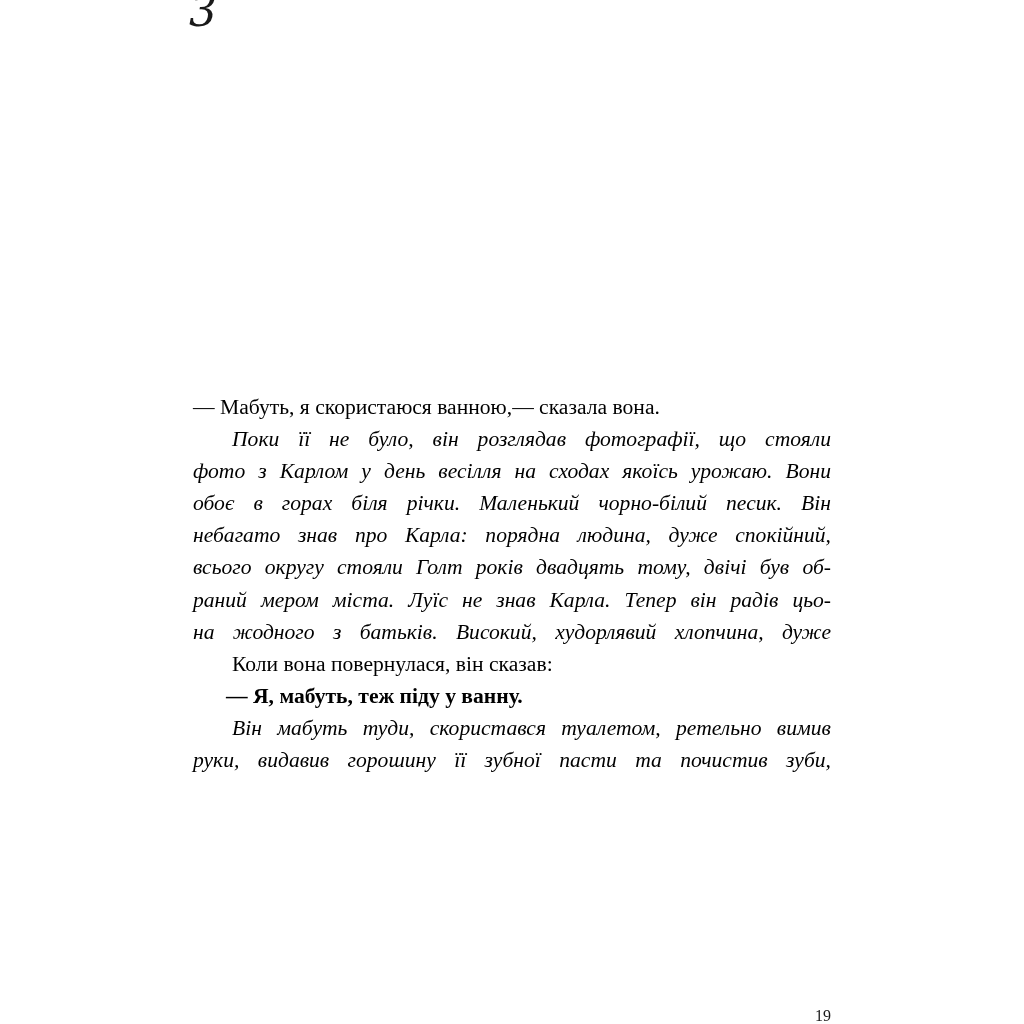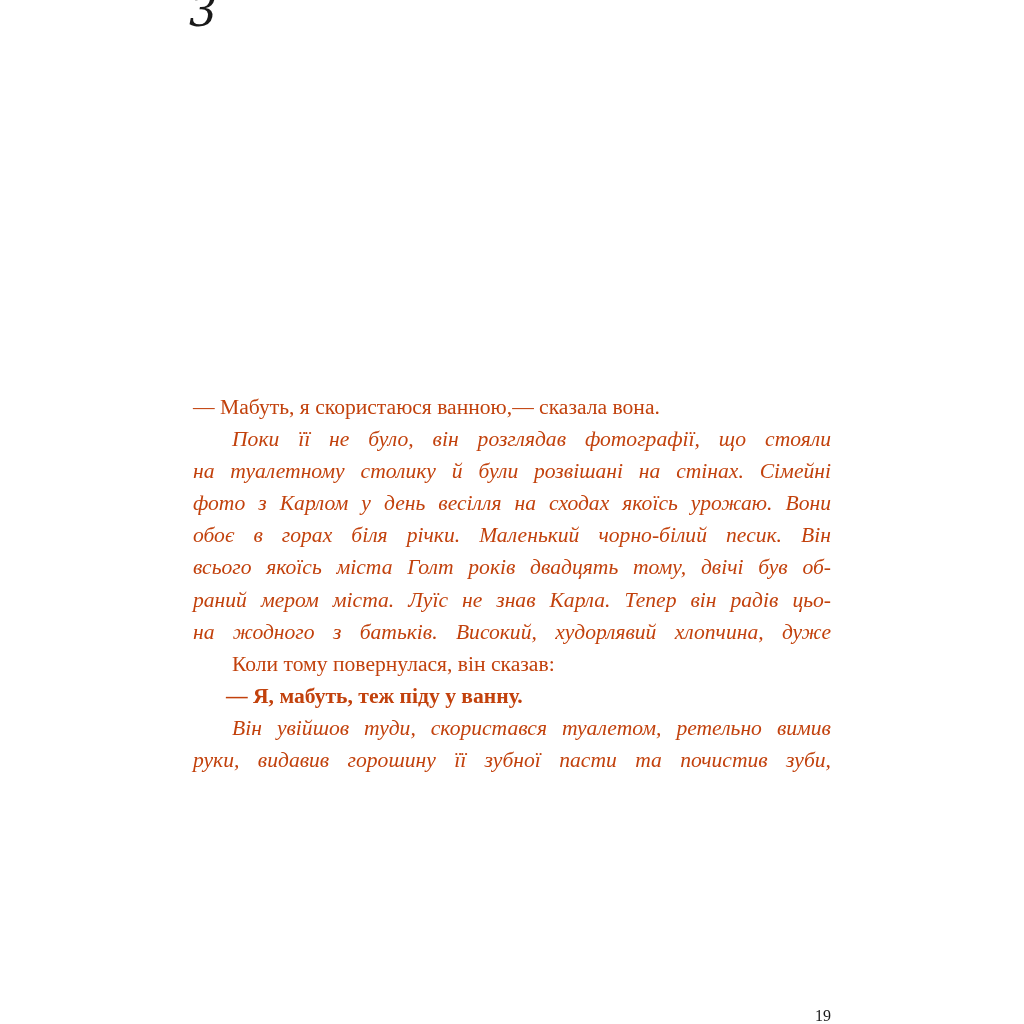--- a/index.html
+++ b/index.html
@@ -26,21 +26,21 @@
       letter-spacing: 0;
     }
     .text-block {
       position: absolute;
       left: 193px;
       top: 391px;
       width: 638px;
       font-family: "Liberation Serif", serif;
       font-size: 21.6px;
       line-height: 32.1px;
-      color: #c2410c;
+      color: #000000;
     }
     .line {
       display: block;
       white-space: nowrap;
       height: 32.1px;
     }
     .line.justify {
       text-align: justify;
       text-align-last: justify;
       font-style: italic;
@@ -64,26 +64,26 @@
   </style>
 </head>
 <body>
 
 <div>
   <div class="chapter-number">3</div>
 
   <div class="text-block">
     <span class="line">—  Мабуть, я скористаюся ванною,— сказала вона.</span>
     <span class="line justify indent">Поки її не було, він розглядав фотографії, що стояли</span>
-    <span class="line justify">на туалетному столику й були розвішані на стінах. Сімейні</span>
     <span class="line justify">фото з Карлом у день весілля на сходах якоїсь урожаю. Вони</span>
     <span class="line justify">обоє в горах біля річки. Маленький чорно-білий песик. Він</span>
-    <span class="line justify">всього якоїсь міста Голт років двадцять тому, двічі був об-</span>
+    <span class="line justify">небагато знав про Карла: порядна людина, дуже спокійний,</span>
+    <span class="line justify">всього округу стояли Голт років двадцять тому, двічі був об-</span>
     <span class="line justify">раний мером міста. Луїс не знав Карла. Тепер він радів цьо-</span>
     <span class="line justify">на жодного з батьків. Високий, худорлявий хлопчина, дуже</span>
-    <span class="line indent">Коли тому повернулася, він сказав:</span>
+    <span class="line indent">Коли вона повернулася, він сказав:</span>
     <span class="line dash-indent">—  Я, мабуть, теж піду у ванну.</span>
-    <span class="line justify indent">Він увійшов туди, скористався туалетом, ретельно вимив</span>
+    <span class="line justify indent">Він мабуть туди, скористався туалетом, ретельно вимив</span>
     <span class="line justify">руки, видавив горошину її зубної пасти та почистив зуби,</span>
   </div>
 
   <div class="page-number">19</div>
 </div>
 
 </body></html>

